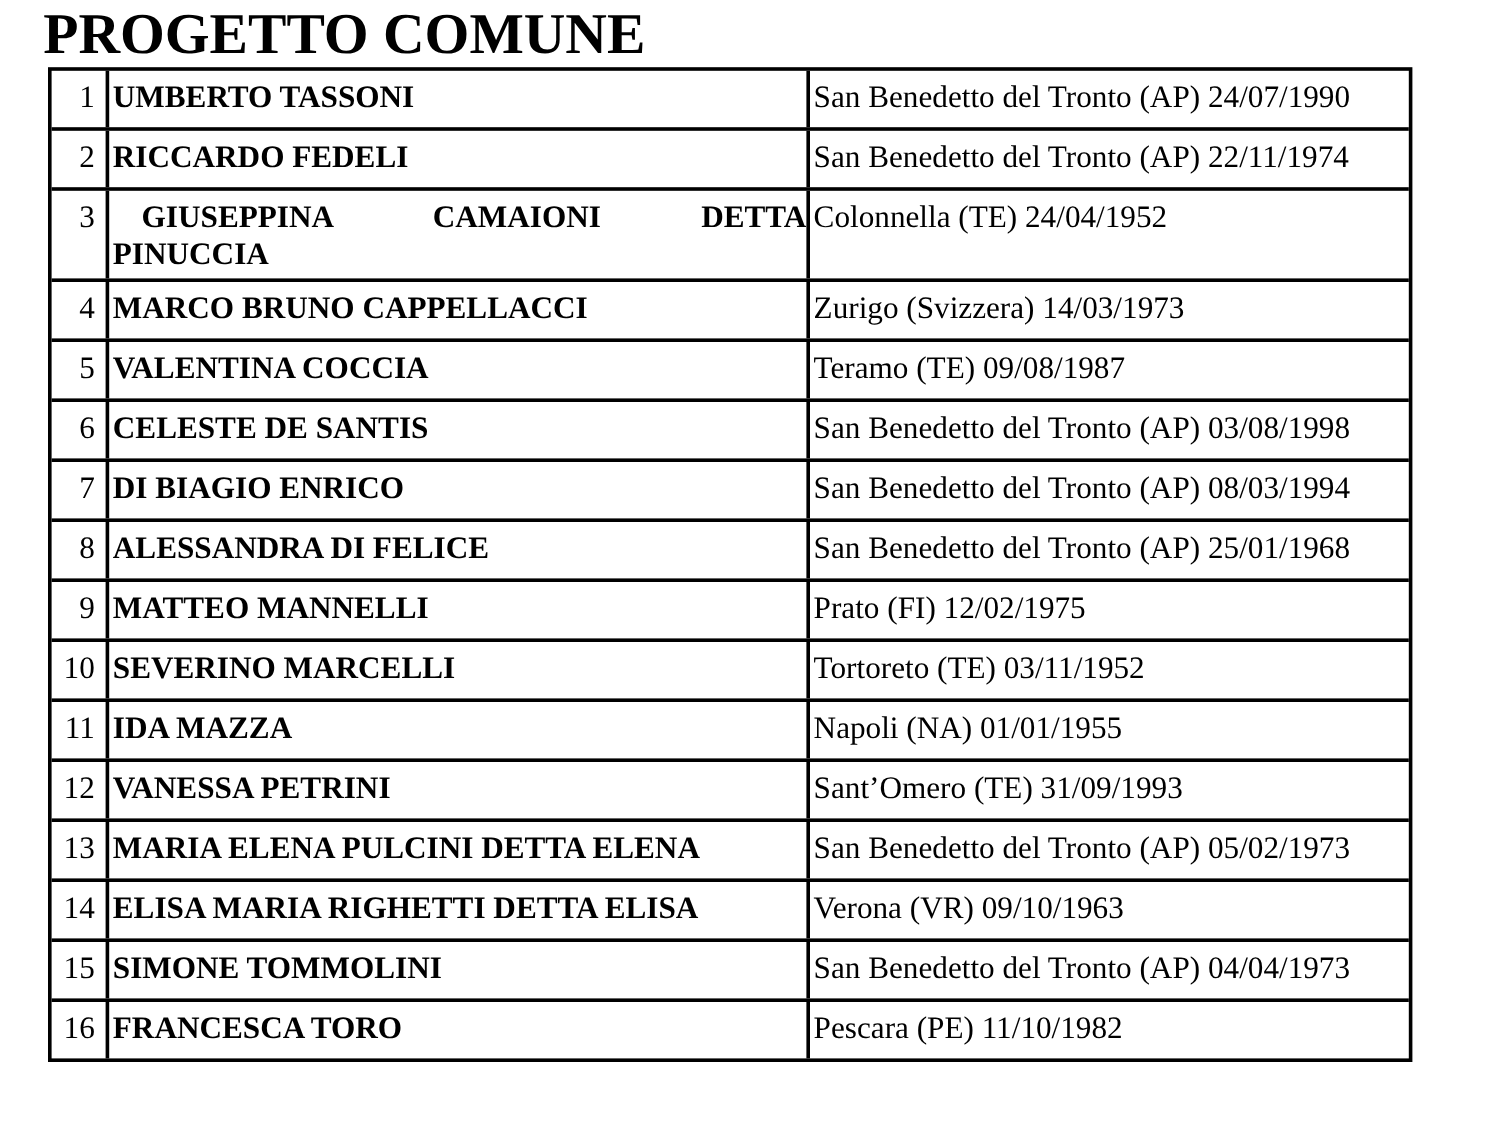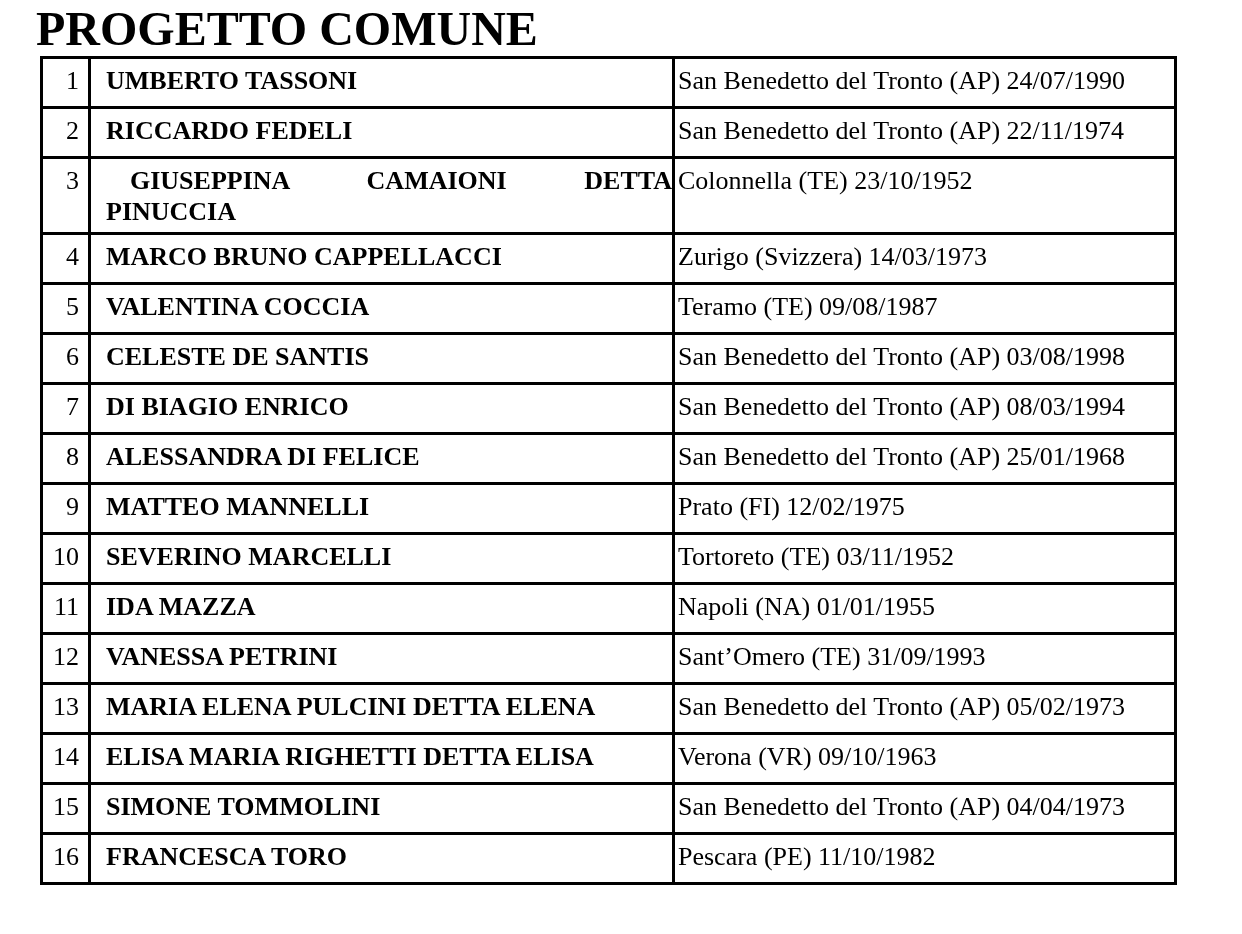--- a/index.html
+++ b/index.html
@@ -54,21 +54,21 @@
     flex: none;
     border-right: 3px solid #000;
     text-align: right;
     padding-right: 9px;
   }
   .td-name {
     width: 584px;
     flex: none;
     border-right: 3px solid #000;
     font-weight: bold;
-    padding-left: 15px;
+    padding-left: 3px;
     padding-right: 0;
   }
   .td-birth {
     width: 499px;
     flex: none;
     padding-left: 3px;
     white-space: nowrap;
     overflow: hidden;
   }
   .justify-line {
@@ -97,21 +97,21 @@
       <div class="td td-name">RICCARDO FEDELI</div>
       <div class="td td-birth">San Benedetto del Tronto (AP) 22/11/1974</div>
     </div>
 
     <div class="tr tr-tall">
       <div class="td td-num">3</div>
       <div class="td td-name">
         <div class="justify-line">GIUSEPPINA CAMAIONI DETTA</div>
         <div>PINUCCIA</div>
       </div>
-      <div class="td td-birth">Colonnella (TE) 23/10/1952</div>
+      <div class="td td-birth">Colonnella (TE) 24/04/1952</div>
     </div>
 
     <div class="tr">
       <div class="td td-num">4</div>
       <div class="td td-name">MARCO BRUNO CAPPELLACCI</div>
       <div class="td td-birth">Zurigo (Svizzera) 14/03/1973</div>
     </div>
 
     <div class="tr">
       <div class="td td-num">5</div>

